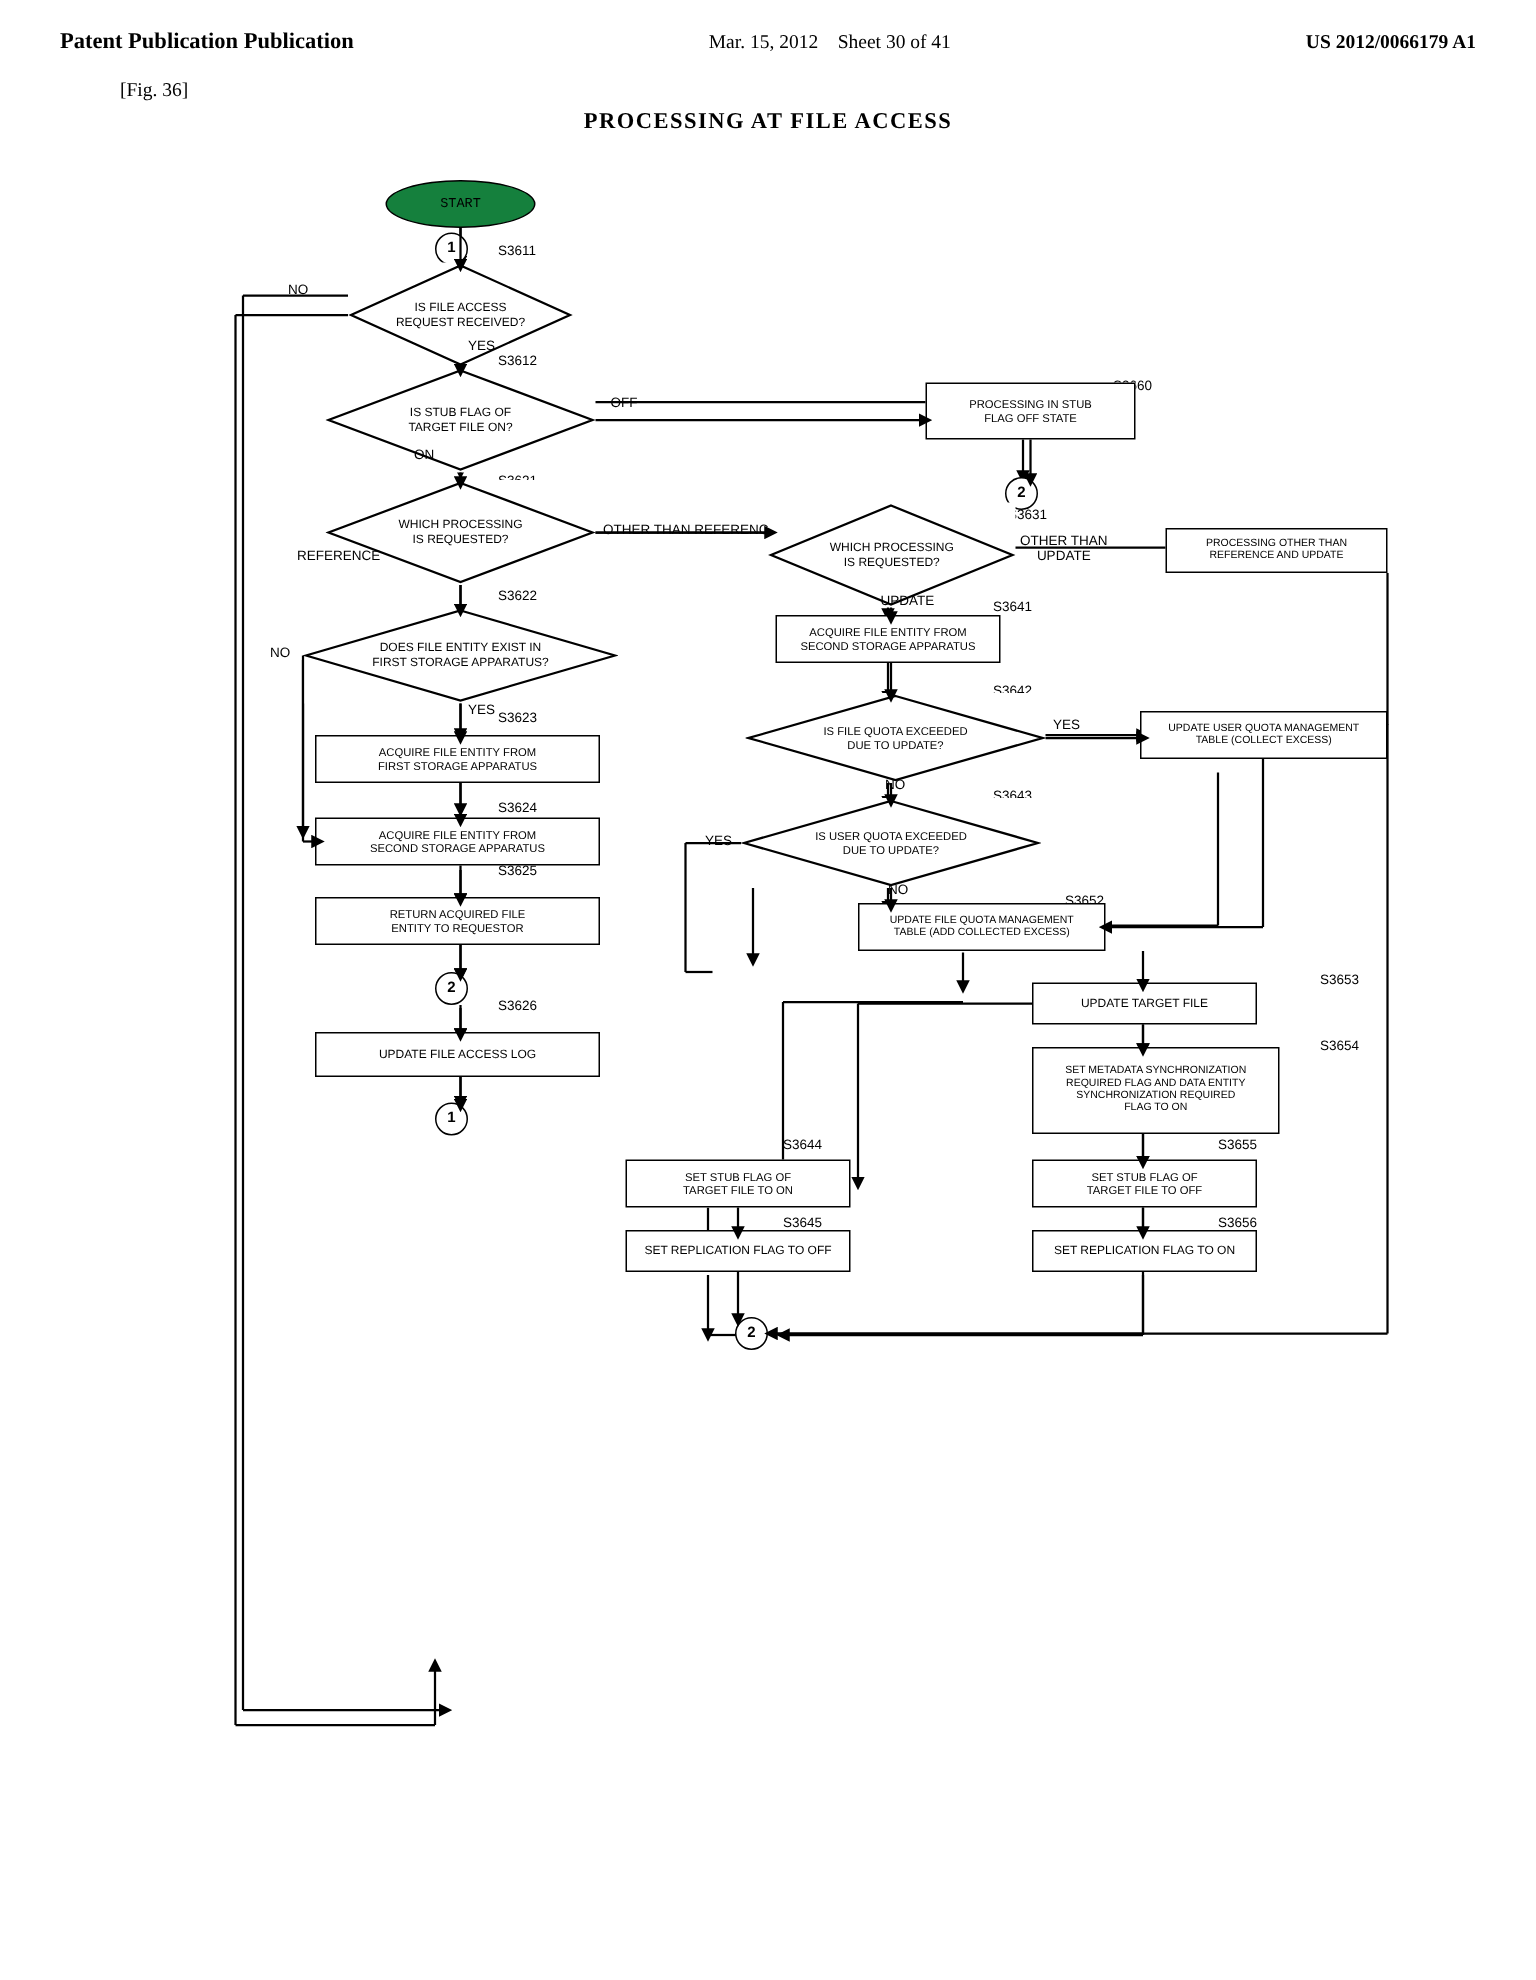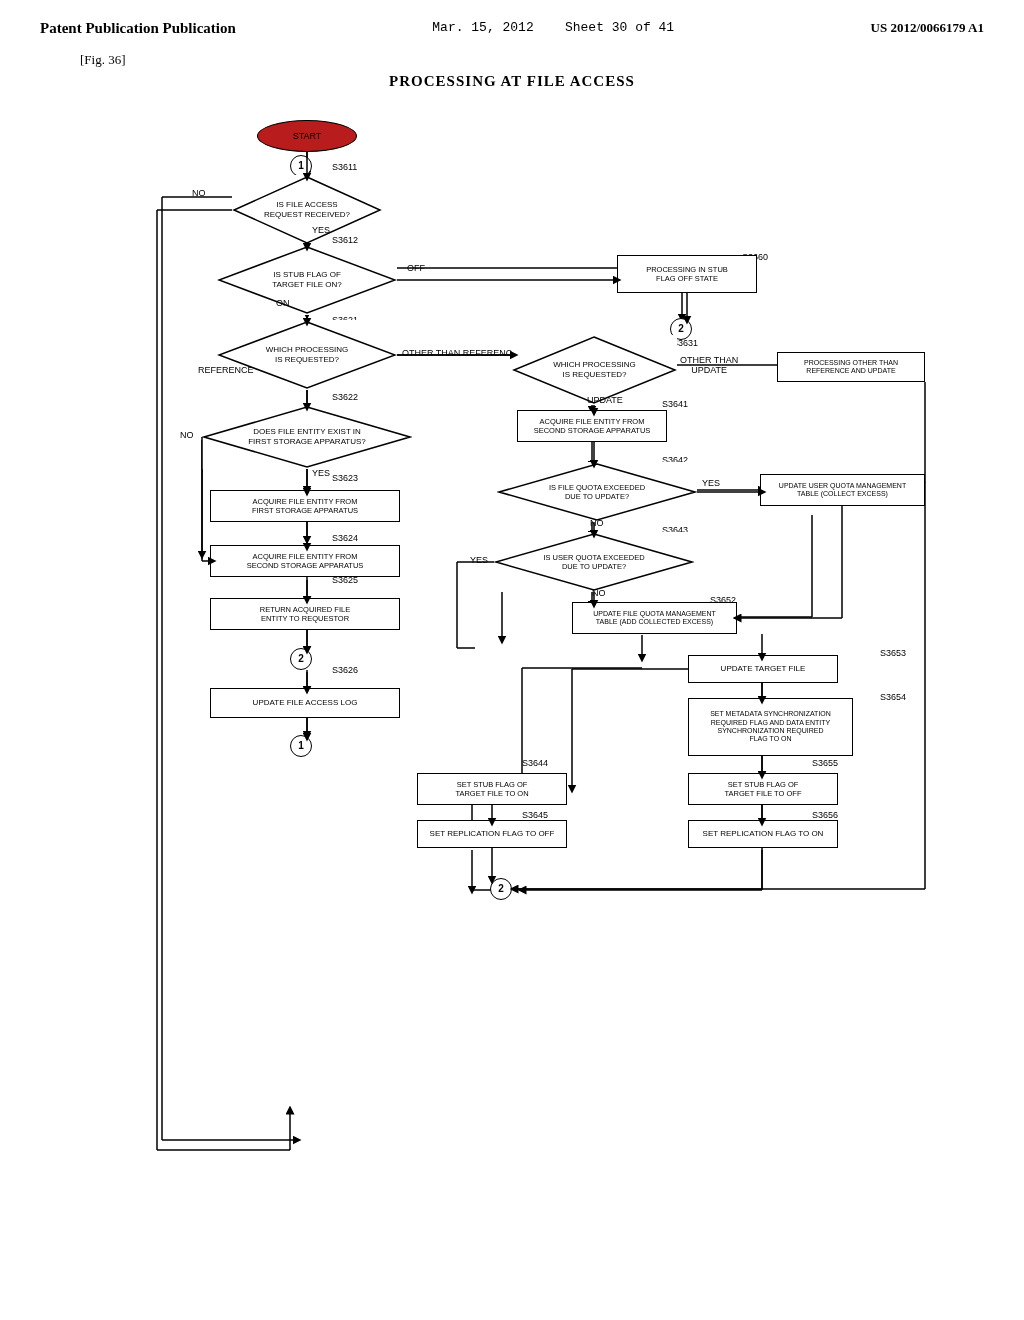--- a/index.html
+++ b/index.html
@@ -25,21 +25,20 @@
       margin-bottom: 10px;
       padding-bottom: 5px;
     }
     .header-left {
       font-weight: bold;
       font-size: 15px;
     }
     .header-center {
       font-size: 13px;
       text-align: right;
-      font-family: Liberation Mono, monospace;
     }
     .header-right {
       font-size: 13px;
       font-weight: bold;
       text-align: right;
     }
     .fig-label {
       font-size: 13px;
       margin: 10px 0 5px 40px;
     }
@@ -63,21 +62,22 @@
       text-align: center;
       font-family: Arial, sans-serif;
       line-height: 1.2;
     }
     .fc-oval {
       border: 1.5px solid #000;
       border-radius: 50%;
       display: flex;
       align-items: center;
       justify-content: center;
-      background: #b91c1c;
+      background: #15803d;
+      font-family: Liberation Mono, monospace;
     }
     .fc-rect {
       border: 1.5px solid #000;
       display: flex;
       align-items: center;
       justify-content: center;
       background: #fff;
       padding: 3px;
     }
     .fc-diamond {

